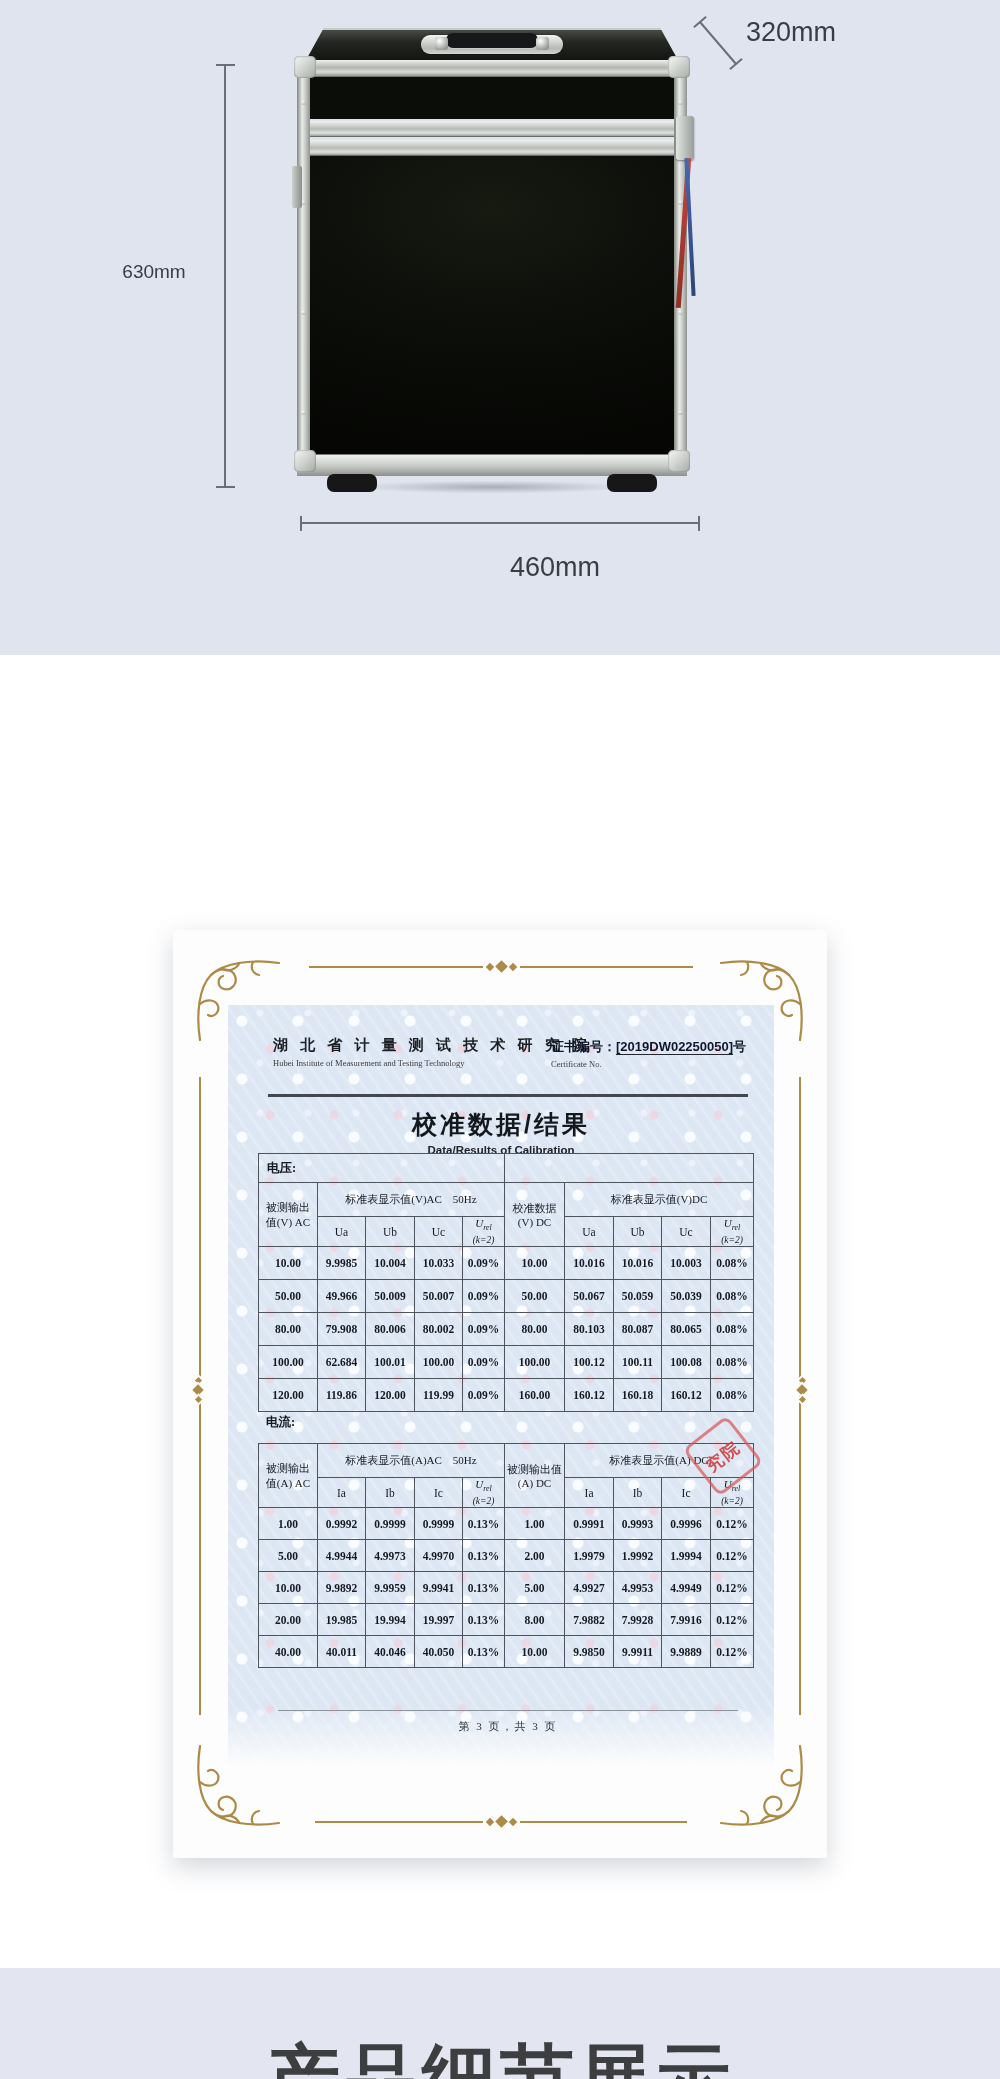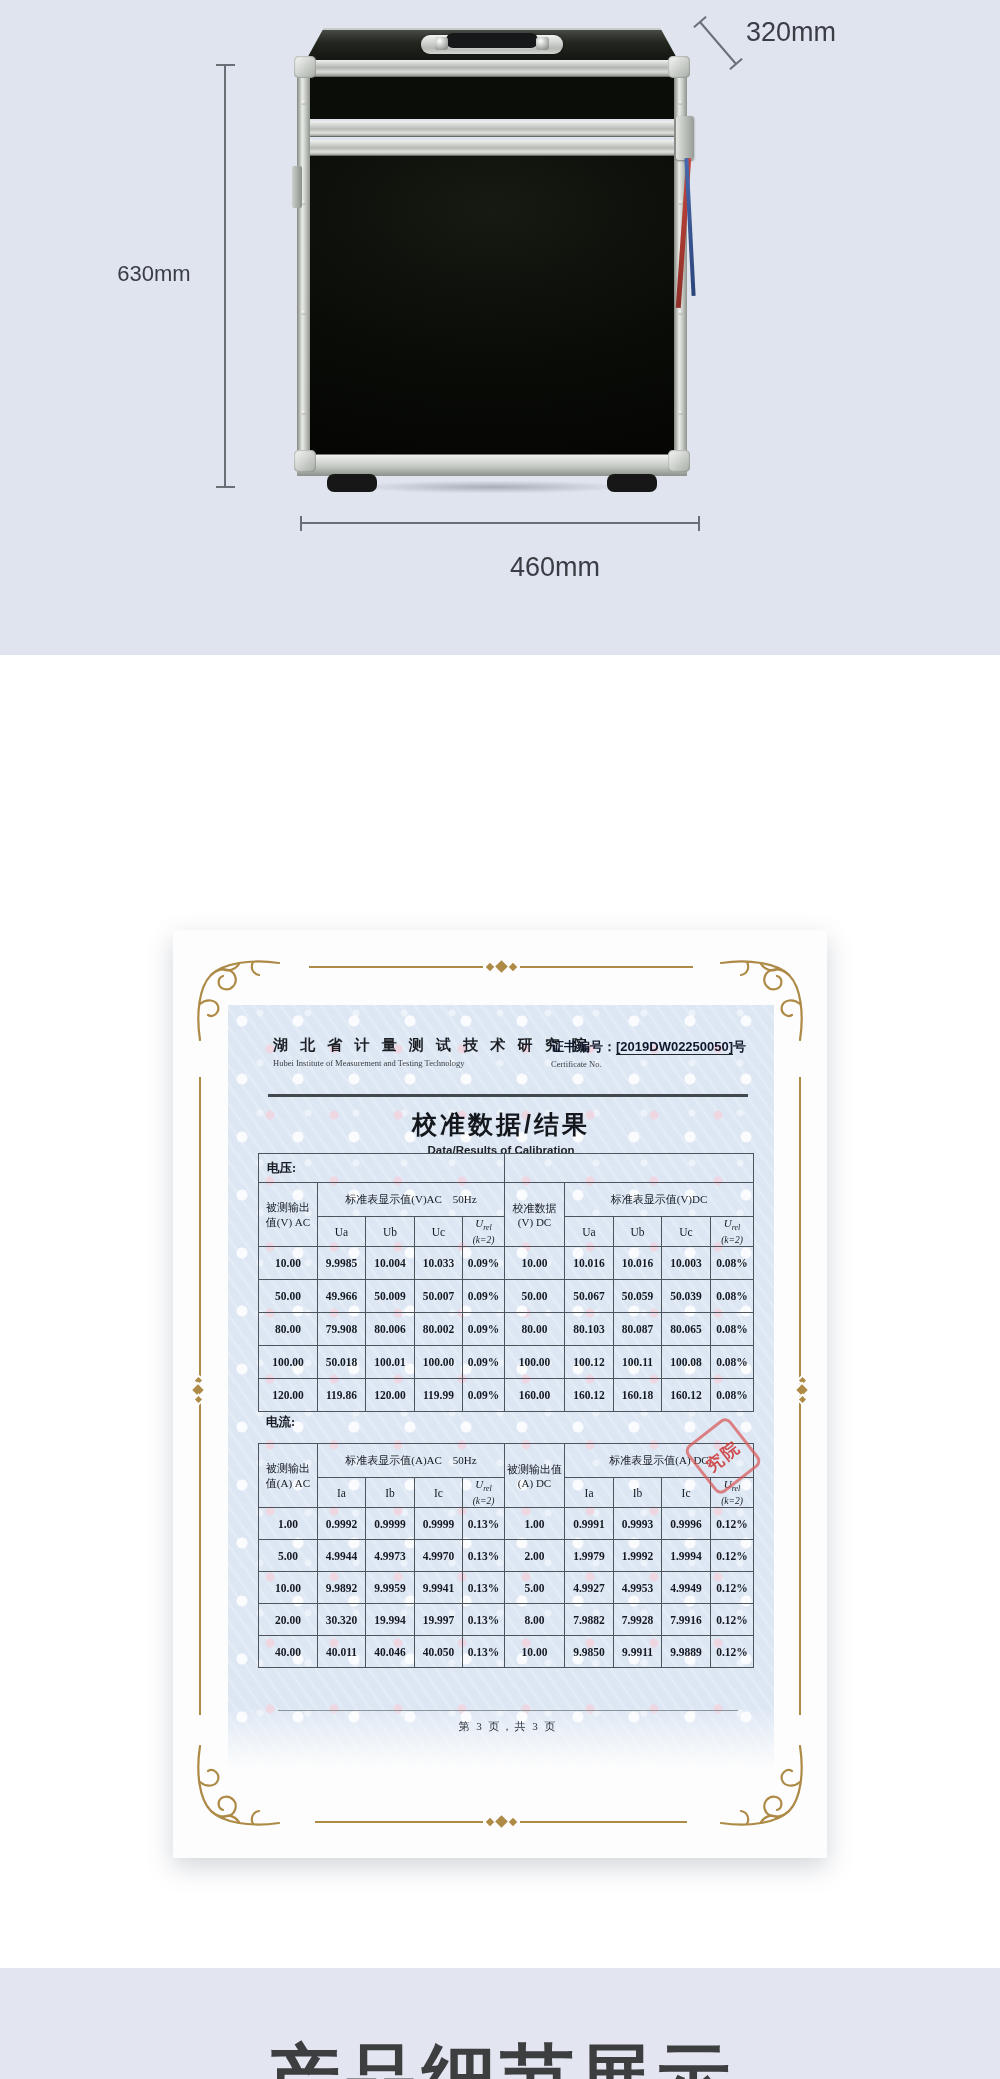--- a/index.html
+++ b/index.html
@@ -61,21 +61,21 @@
 
   .dim{color:#3a3d43;}
   .dim-vline{position:absolute;left:224px;top:64px;height:424px;width:0;border-left:2px solid #6a6f76;}
   .dim-vline::before,.dim-vline::after{content:'';position:absolute;left:-10px;width:19px;height:2px;background:#6a6f76;}
   .dim-vline::before{top:0;} .dim-vline::after{bottom:0;}
   .dim-hline{position:absolute;left:300px;top:522px;width:400px;height:0;border-top:2px solid #6a6f76;}
   .dim-hline::before,.dim-hline::after{content:'';position:absolute;top:-8px;width:2px;height:15px;background:#6a6f76;}
   .dim-hline::before{left:0;} .dim-hline::after{right:0;}
   .dim-diag{position:absolute;left:688px;top:12px;}
   .dim-diag line{stroke:#6a6f76;stroke-width:2;}
-  .lbl-630{position:absolute;left:92px;top:261px;width:124px;text-align:center;font-size:22px;}
+  .lbl-630{position:absolute;left:92px;top:261px;width:124px;text-align:center;font-size:19px;}
   .lbl-460{position:absolute;left:400px;top:552px;width:200px;text-align:right;font-size:27px;}
   .lbl-320{position:absolute;left:746px;top:17px;font-size:27px;}
 
   
   .sec-cert{position:absolute;left:0;top:655px;width:1000px;height:1313px;background:#fff;}
   .cert-heading{position:absolute;left:0;top:100px;width:100%;text-align:center;
                 font-size:74px;font-weight:600;letter-spacing:4px;color:#3d3e40;}
 
   .paper{position:absolute;left:173px;top:275px;width:654px;height:928px;background:#fdfdfd;
          box-shadow:0 9px 24px rgba(80,90,110,.25);}
@@ -366,21 +366,21 @@
               <td>80.002</td>
               <td>0.09%</td>
               <td>80.00</td>
               <td>80.103</td>
               <td>80.087</td>
               <td>80.065</td>
               <td>0.08%</td>
             </tr>
             <tr>
               <td>100.00</td>
-              <td>50.018</td>
+              <td>62.684</td>
               <td>100.01</td>
               <td>100.00</td>
               <td>0.09%</td>
               <td>100.00</td>
               <td>100.12</td>
               <td>100.11</td>
               <td>100.08</td>
               <td>0.08%</td>
             </tr>
             <tr>
@@ -469,21 +469,21 @@
               <td>9.9941</td>
               <td>0.13%</td>
               <td>5.00</td>
               <td>4.9927</td>
               <td>4.9953</td>
               <td>4.9949</td>
               <td>0.12%</td>
             </tr>
             <tr>
               <td>20.00</td>
-              <td>30.320</td>
+              <td>19.985</td>
               <td>19.994</td>
               <td>19.997</td>
               <td>0.13%</td>
               <td>8.00</td>
               <td>7.9882</td>
               <td>7.9928</td>
               <td>7.9916</td>
               <td>0.12%</td>
             </tr>
             <tr>

